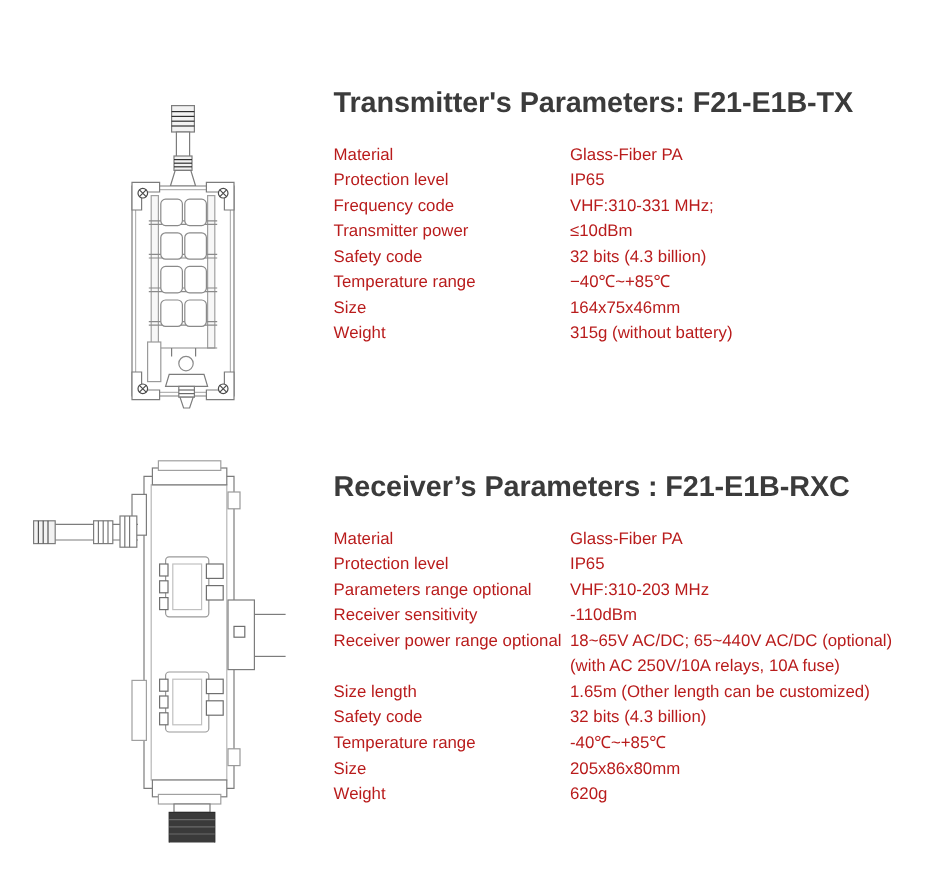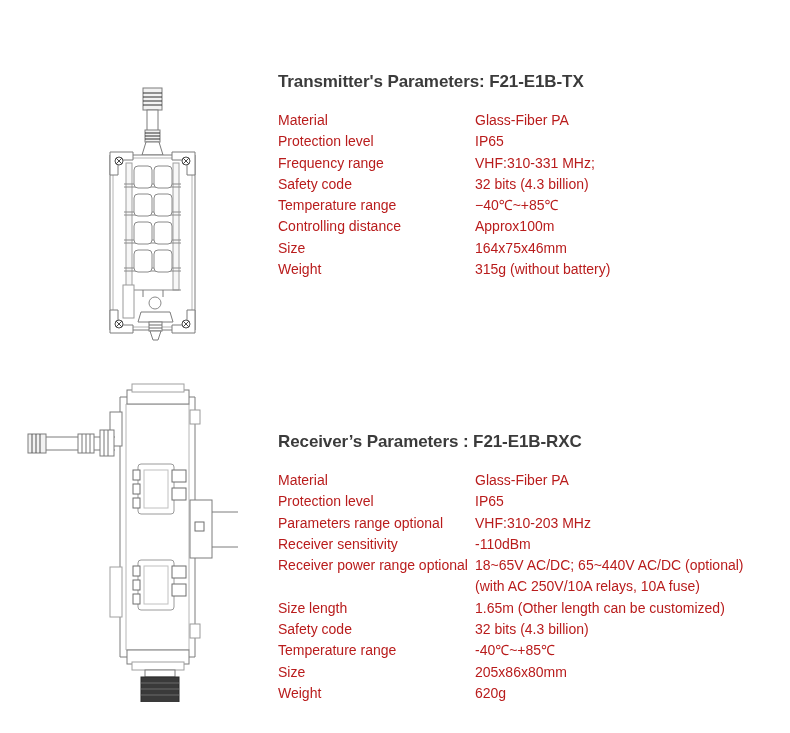--- a/index.html
+++ b/index.html
@@ -28,21 +28,21 @@
     left: 0;
     top: 0;
     width: 265px;
   }
   .spec-block {
     position: absolute;
     left: 278px;
     width: 500px;
   }
   .spec-title {
-    font-size: 17px;
+    font-size: 24px;
     font-weight: bold;
     color: #3b3b3b;
     letter-spacing: -0.1px;
     margin: 0;
     padding: 0;
     white-space: nowrap;
   }
   .spec-table {
     margin-top: 18px;
     border-collapse: collapse;
@@ -150,34 +150,34 @@
       <tbody>
         <tr>
           <td class="label">Material</td>
           <td class="value">Glass-Fiber PA</td>
         </tr>
         <tr>
           <td class="label">Protection level</td>
           <td class="value">IP65</td>
         </tr>
         <tr>
-          <td class="label">Frequency range</td>
+          <td class="label">Frequency code</td>
           <td class="value">VHF:310-331 MHz;</td>
+        </tr>
+        <tr>
+          <td class="label">Transmitter power</td>
+          <td class="value">≤10dBm</td>
         </tr>
         <tr>
           <td class="label">Safety code</td>
           <td class="value">32 bits (4.3 billion)</td>
         </tr>
         <tr>
           <td class="label">Temperature range</td>
           <td class="value">−40℃~+85℃</td>
-        </tr>
-        <tr>
-          <td class="label">Controlling distance</td>
-          <td class="value">Approx100m</td>
         </tr>
         <tr>
           <td class="label">Size</td>
           <td class="value">164x75x46mm</td>
         </tr>
         <tr>
           <td class="label">Weight</td>
           <td class="value">315g (without battery)</td>
         </tr>
       </tbody>
@@ -253,21 +253,21 @@
         <g stroke="#6a6a6a">
           <line x1="141" y1="301" x2="179" y2="301"></line>
           <line x1="141" y1="307" x2="179" y2="307"></line>
           <line x1="141" y1="313" x2="179" y2="313"></line>
         </g>
         <rect x="150" y="323" width="20" height="4" fill="#ffffff" stroke="#8a8a8a"></rect>
       </g>
     </svg>
   </div>
 
-  <div class="spec-block" style="top:20px;margin-top:40px;">
+  <div class="spec-block" style="top:20px;">
     <h2 class="spec-title">Receiver’s Parameters : F21-E1B-RXC</h2>
     <table class="spec-table">
       <tbody>
         <tr>
           <td class="label">Material</td>
           <td class="value">Glass-Fiber PA</td>
         </tr>
         <tr>
           <td class="label">Protection level</td>
           <td class="value">IP65</td>

